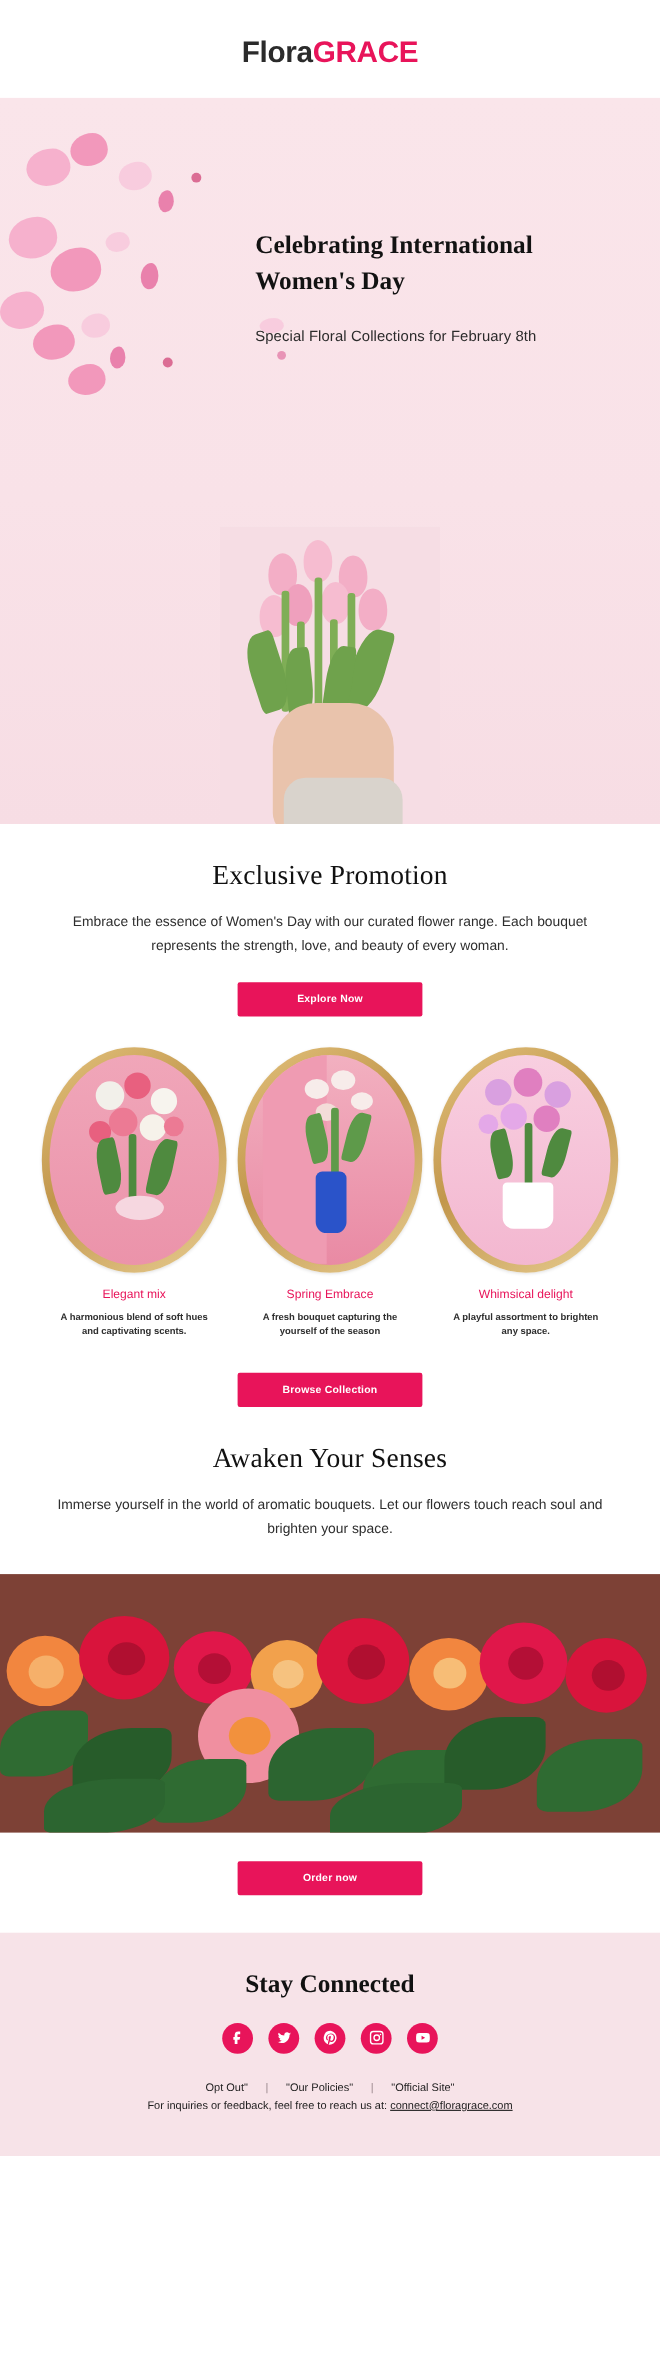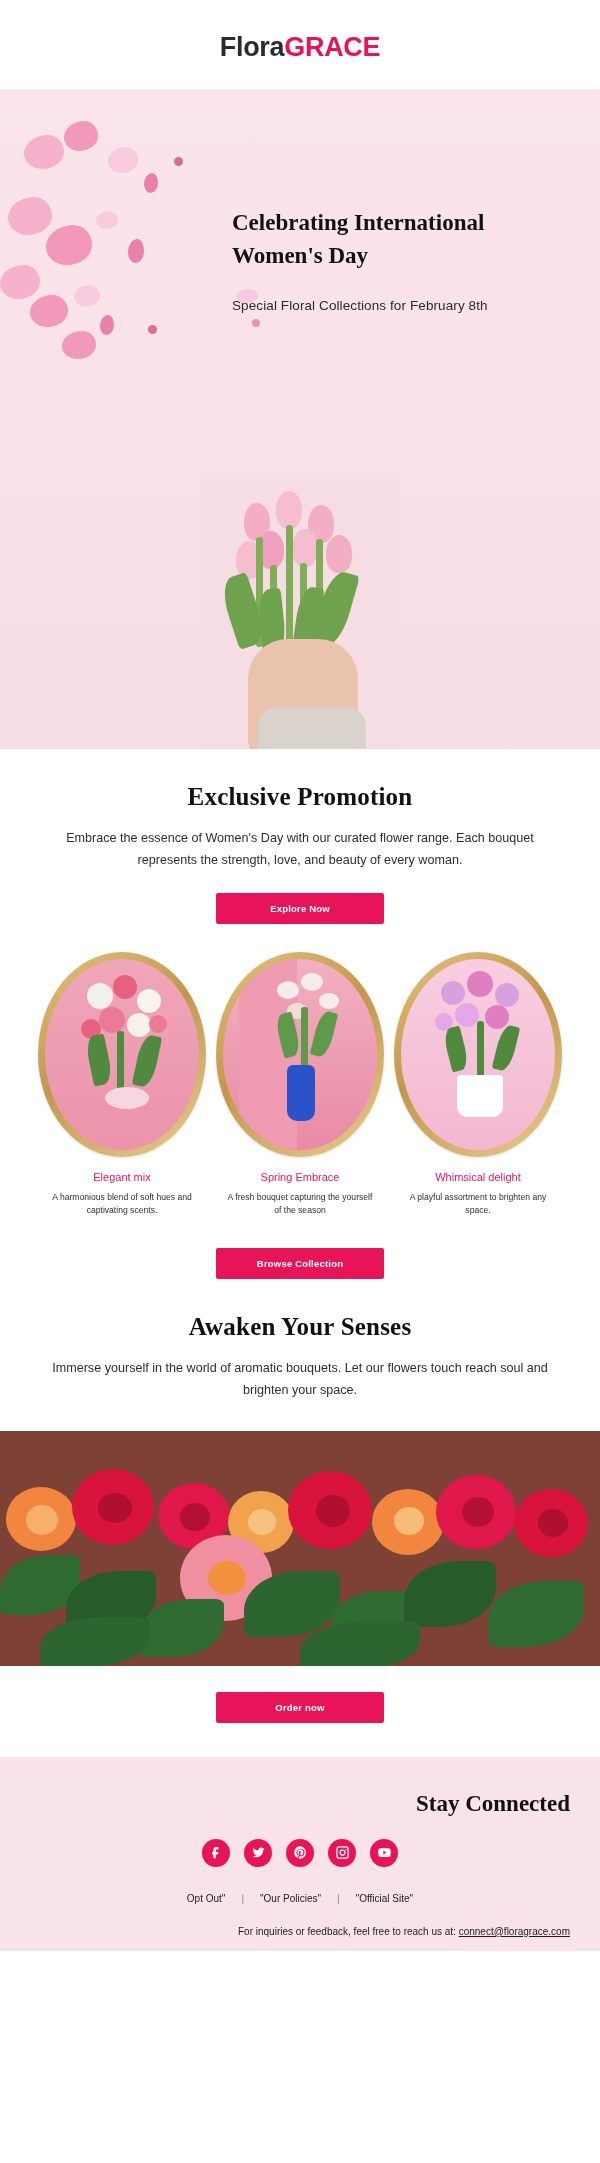--- a/index.html
+++ b/index.html
@@ -121,21 +121,21 @@
     left: 70px; bottom: 60px;
     width: 56px; height: 34px;
     background: #f3a7c4;
     border-radius: 50%;
   }
 
   
   .section { padding: 34px 30px 0 30px; text-align: center; }
   .h2 {
     font-family: "Liberation Serif", serif;
-    font-weight: 700;
+    font-weight: 400;
     font-size: 25px;
     color: #111111;
     letter-spacing: .2px;
   }
   .body-copy {
     margin-top: 16px;
     font-size: 12.6px;
     line-height: 1.75;
     color: #2e2e2e;
     max-width: 500px;
@@ -199,21 +199,21 @@
     margin-top: 14px;
     font-size: 11px;
     color: #e8145a;
     font-weight: 400;
   }
   .prod-desc {
     margin-top: 8px;
     font-size: 8.6px;
     line-height: 1.55;
     color: #2e2e2e;
-    font-weight: 400;
+    font-weight: 700;
     padding: 0 10px;
   }
 
   
   .roses {
     margin-top: 30px;
     height: 235px;
     position: relative;
     overflow: hidden;
     background: #7d4136;
@@ -223,22 +223,22 @@
     position: absolute;
     background: #2f6b32;
     border-radius: 60% 10% 60% 10%;
   }
   .rose-core { position: absolute; border-radius: 50%; }
 
   
   .footer {
     background: #f7e3e8;
     margin-top: 34px;
-    padding: 34px 30px 14px 30px;
-    text-align: right;
+    padding: 34px 30px 40px 30px;
+    text-align: center;
   }
   .footer-title {
     font-family: "Liberation Serif", serif;
     font-weight: 700;
     font-size: 23px;
     color: #111111;
   }
   .socials {
     margin-top: 22px;
     display: flex;
@@ -261,21 +261,21 @@
     font-size: 10px;
     color: #1c1c1c;
     display: flex;
     justify-content: center;
     align-items: center;
     gap: 16px;
   }
   .flinks .sep { color: #9c8a8f; }
   .flinks a { color: #1c1c1c; text-decoration: none; }
   .finq {
-    margin-top: 22px;
+    margin-top: 5px;
     font-size: 10px;
     color: #1c1c1c;
   }
   .finq a { color: #1c1c1c; text-decoration: underline; }
 </style>
 </head>
 <body>
 
 <div class="wrap">
 

